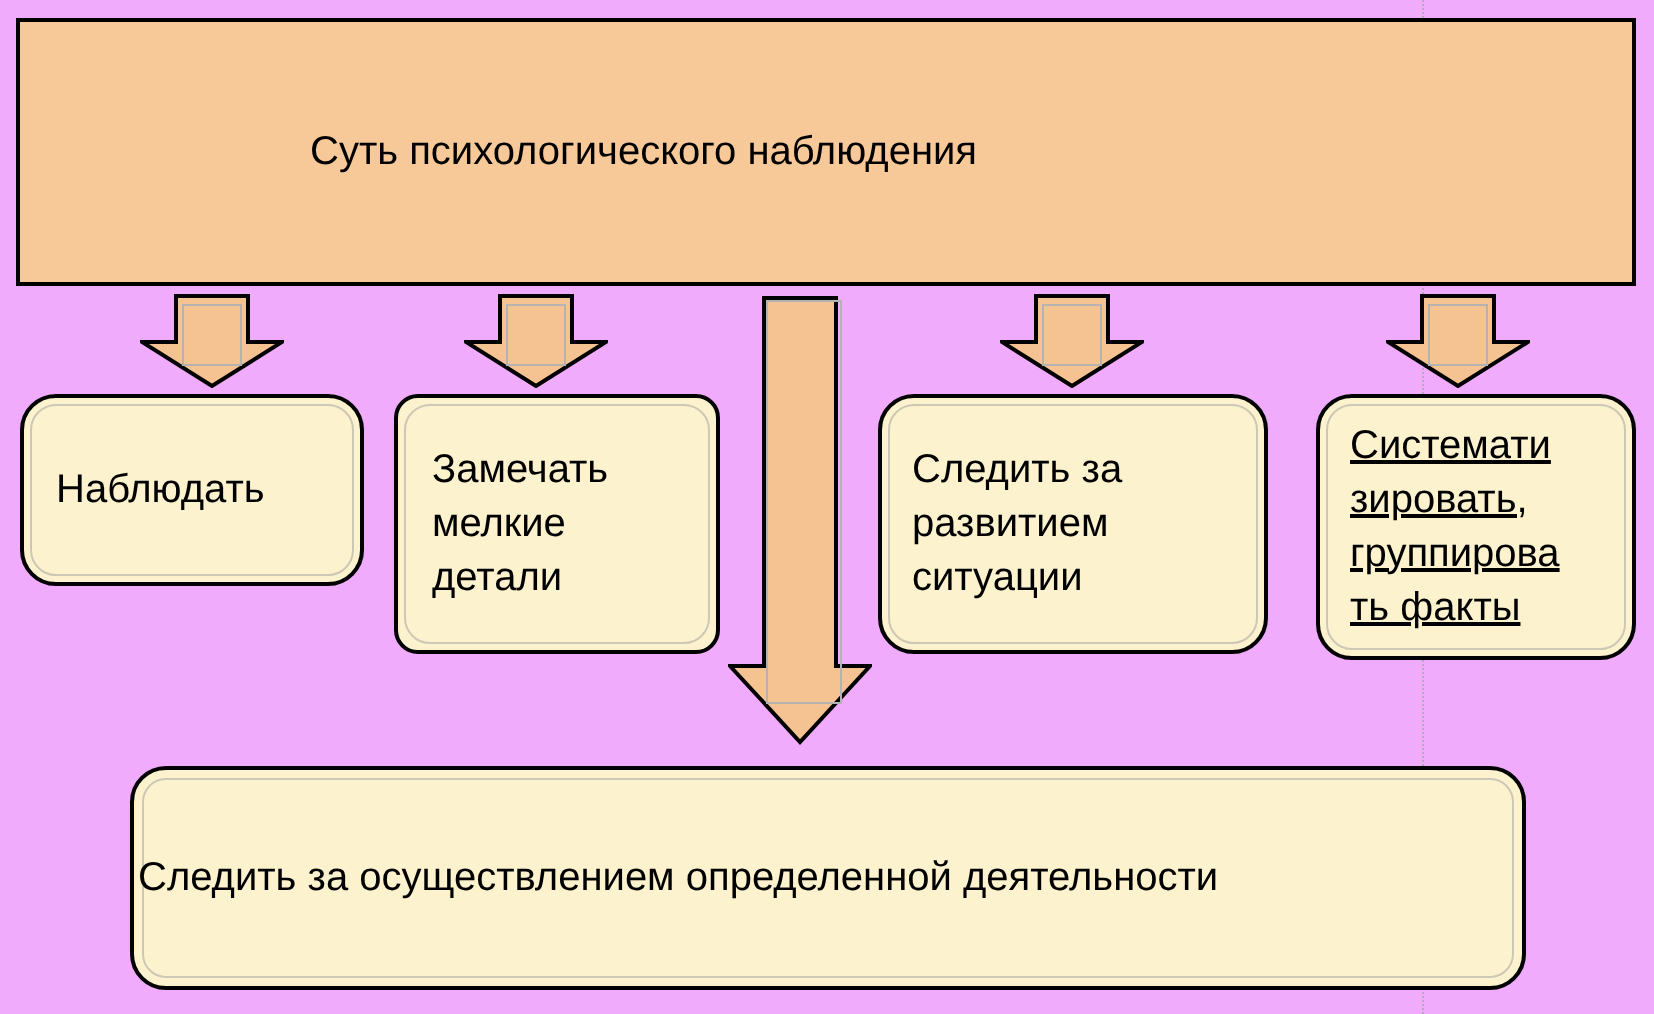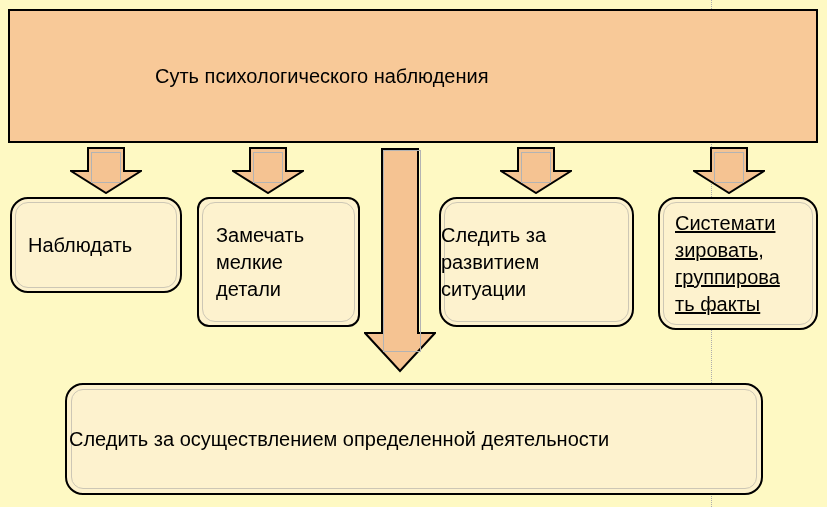--- a/index.html
+++ b/index.html
@@ -15,21 +15,21 @@
   * { margin: 0; padding: 0; box-sizing: border-box; }
   html, body { background: #FFFFFF; }
   body {
     font-family: "Liberation Sans", sans-serif;
     color: var(--text);
   }
   .slide {
     position: relative;
     width: 827px;
     height: 507px;
-    background: #fef9c3;
+    background: #f0abfc;
     overflow: hidden;
   }
   .guide {
     position: absolute;
     left: 711px;
     top: 0;
     height: 507px;
     width: 0;
     border-left: 1px dotted var(--guide-line);
     z-index: 0;
@@ -90,21 +90,21 @@
     pointer-events: none;
   }
   .card .card-label {
     font-size: 20px;
     line-height: 27px;
     white-space: pre-line;
     position: relative;
   }
   .b1 { left: 10px;  top: 197px; width: 172px; height: 96px; padding-left: 16px; }
   .b2 { left: 197px; top: 197px; width: 163px; height: 130px; padding-left: 17px; border-radius: 12px; }
-  .b3 { left: 439px; top: 197px; width: 195px; height: 130px; }
+  .b3 { left: 439px; top: 197px; width: 195px; height: 130px; padding-left: 15px; }
   .b4 { left: 658px; top: 197px; width: 160px; height: 133px; padding-left: 15px; text-decoration: underline; }
   .result {
     left: 65px;
     top: 383px;
     width: 698px;
     height: 112px;
     padding-left: 2px;
   }
   .result .inner-line { inset: 4px; border-radius: 12px; }
 </style>

